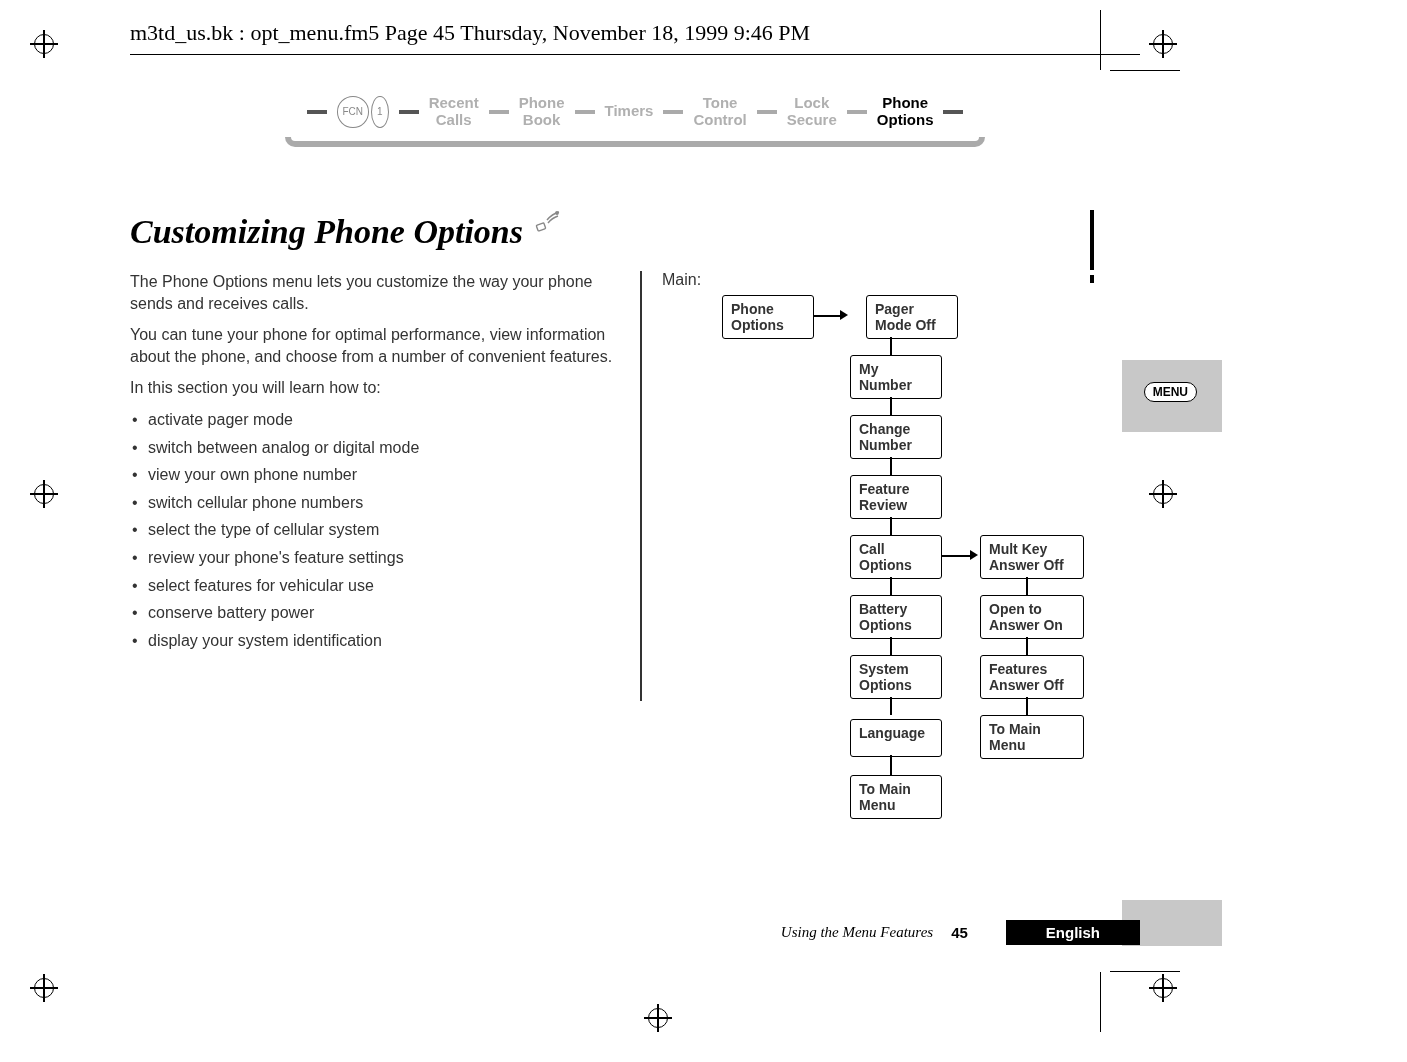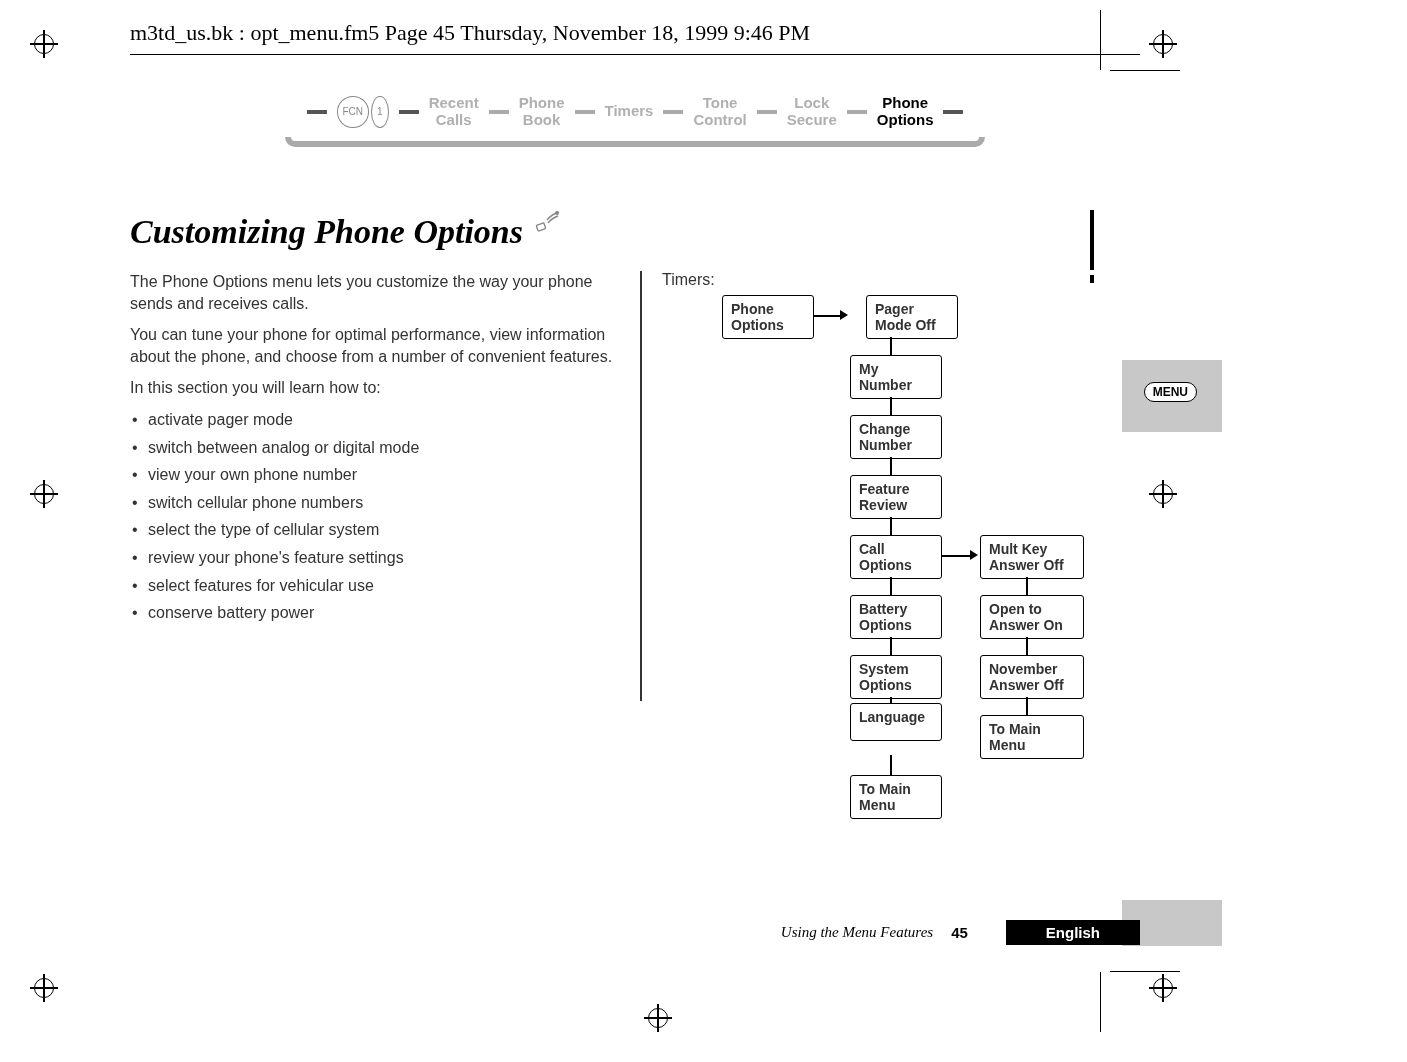--- a/index.html
+++ b/index.html
@@ -337,27 +337,28 @@
       <p>In this section you will learn how to:</p>
       <ul>
         <li>activate pager mode</li>
         <li>switch between analog or digital mode</li>
         <li>view your own phone number</li>
         <li>switch cellular phone numbers</li>
         <li>select the type of cellular system</li>
         <li>review your phone's feature settings</li>
         <li>select features for vehicular use</li>
         <li>conserve battery power</li>
+        <li>display your system identification</li>
       </ul>
     </div>
 
     <div class="col-divider"></div>
 
     <div class="right-col">
-      <div class="start-label">Timers:</div>
+      <div class="start-label">Main:</div>
       <div class="flow">
 
         <div class="fbox" style="left:0; top:0; white-space:pre;">Phone
 Options</div>
         <div class="hconn" style="left:92px; top:20px; width:28px;"></div>
         <div class="arrow-r" style="left:118px; top:15px;"></div>
 
         <div class="fbox" style="left:144px; top:0; white-space:pre;">Pager
 Mode Off</div>
         <div class="vconn" style="left:168px; top:42px; height:18px;"></div>
@@ -372,35 +373,35 @@
         <div class="vconn" style="left:168px; top:222px; height:18px;"></div>
         <div class="fbox" style="left:128px; top:240px; white-space:pre;">Call
 Options</div>
         <div class="vconn" style="left:168px; top:282px; height:18px;"></div>
         <div class="fbox" style="left:128px; top:300px; white-space:pre;">Battery
 Options</div>
         <div class="vconn" style="left:168px; top:342px; height:18px;"></div>
         <div class="fbox" style="left:128px; top:360px; white-space:pre;">System
 Options</div>
         <div class="vconn" style="left:168px; top:402px; height:18px;"></div>
-        <div class="fbox" style="left:128px; top:408px; white-space:pre; height:38px;">Language</div>
+        <div class="fbox" style="left:128px; top:424px; white-space:pre; height:38px;">Language</div>
         <div class="vconn" style="left:168px; top:460px; height:20px;"></div>
         <div class="fbox" style="left:128px; top:480px; white-space:pre;">To Main
 Menu</div>
 
         <div class="hconn" style="left:220px; top:260px; width:30px;"></div>
         <div class="arrow-r" style="left:248px; top:255px;"></div>
 
         <div class="fbox wide" style="left:258px; top:240px; white-space:pre;">Mult Key
 Answer Off</div>
         <div class="vconn" style="left:304px; top:282px; height:18px;"></div>
         <div class="fbox wide" style="left:258px; top:300px; white-space:pre;">Open to
 Answer On</div>
         <div class="vconn" style="left:304px; top:342px; height:18px;"></div>
-        <div class="fbox wide" style="left:258px; top:360px; white-space:pre;">November
+        <div class="fbox wide" style="left:258px; top:360px; white-space:pre;">Features
 Answer Off</div>
         <div class="vconn" style="left:304px; top:402px; height:18px;"></div>
         <div class="fbox wide" style="left:258px; top:420px; white-space:pre;">To Main
 Menu</div>
       </div>
     </div>
   </div>
 </div>
 
 <div class="footer">

